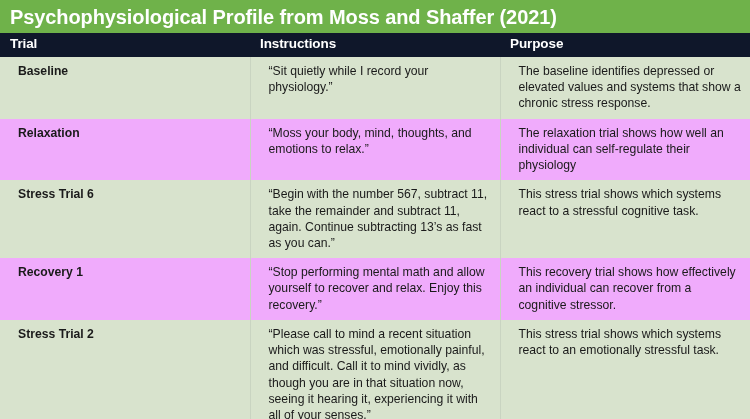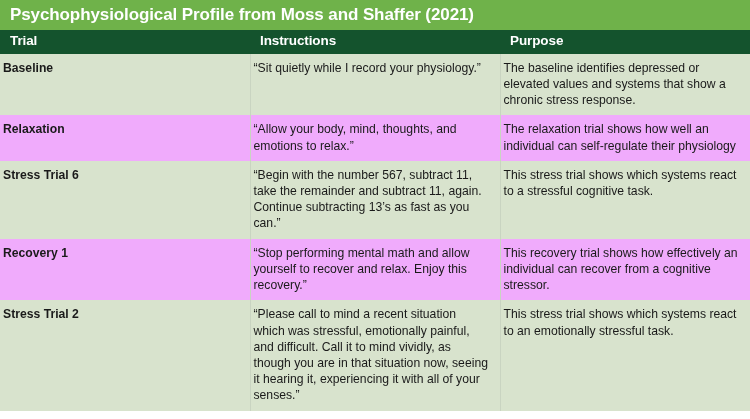--- a/index.html
+++ b/index.html
@@ -28,51 +28,51 @@
   }
 
   
   .title-row td {
     background: #6fb24a;
     padding: 6px 10px 5px 10px;
     border: none;
   }
   .title-text {
     color: #ffffff;
-    font-size: 17px;
+    font-size: 20px;
     font-weight: bold;
     letter-spacing: -0.1px;
     line-height: 1.1;
     white-space: nowrap;
   }
 
   
   .colhead-row th {
-    background: #14532d;
+    background: #0f172a;
     color: #ffffff;
     font-size: 13.5px;
     font-weight: bold;
     text-align: left;
     vertical-align: bottom;
     padding: 3px 10px 6px 10px;
     border: none;
     letter-spacing: -0.1px;
     white-space: nowrap;
   }
   .colhead-row th.c-trial      { width: 100px; }
   .colhead-row th.c-instr      { width: 350px; }
   .colhead-row th.c-purpose    { width: 300px; }
 
   
   tbody tr td {
     vertical-align: top;
     font-size: 12.2px;
     line-height: 1.33;
     color: #1a1a1a;
-    padding: 6px 9px 7px 3px;
+    padding: 6px 9px 7px 18px;
     border-left: 1px solid #c9d4c1;
     border-right: 1px solid #c9d4c1;
   }
   tbody tr td:first-child { border-left: none; }
   tbody tr td:last-child  { border-right: none; }
 
   tbody tr.shade-dark  td { background: #d8e3cd; }
   tbody tr.shade-light td { background: #f0abfc; }
 
   td.cell-trial {
@@ -101,21 +101,21 @@
       </tr>
     </thead>
     <tbody>
       <tr class="shade-dark">
         <td class="cell-trial">Baseline</td>
         <td class="cell-instr">“Sit quietly while I record your physiology.”</td>
         <td class="cell-purpose">The baseline identifies depressed or elevated values and systems that show a chronic stress response.</td>
       </tr>
       <tr class="shade-light">
         <td class="cell-trial">Relaxation</td>
-        <td class="cell-instr">“Allow your body, mind, thoughts, and emotions to relax.”</td>
+        <td class="cell-instr">“Moss your body, mind, thoughts, and emotions to relax.”</td>
         <td class="cell-purpose">The relaxation trial shows how well an individual can self-regulate their physiology</td>
       </tr>
       <tr class="shade-dark">
         <td class="cell-trial">Stress Trial 6</td>
         <td class="cell-instr">“Begin with the number 567, subtract 11, take the remainder and subtract 11, again. Continue subtracting 13’s as fast as you can.”</td>
         <td class="cell-purpose">This stress trial shows which systems react to a stressful cognitive task.</td>
       </tr>
       <tr class="shade-light">
         <td class="cell-trial">Recovery 1</td>
         <td class="cell-instr">“Stop performing mental math and allow yourself to recover and relax. Enjoy this recovery.”</td>

